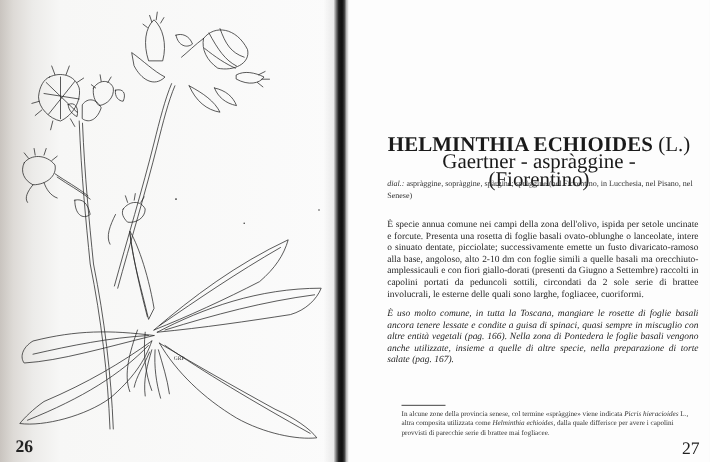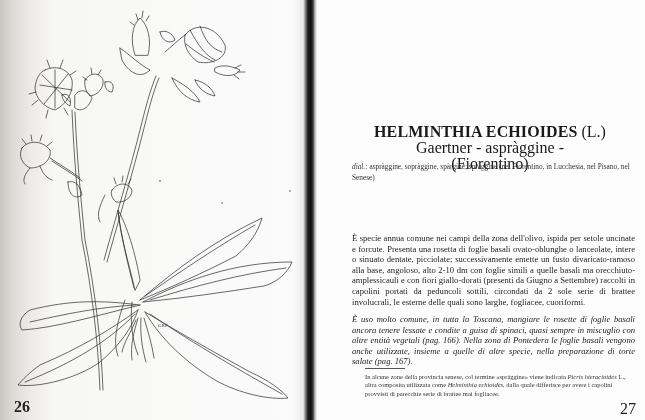--- a/index.html
+++ b/index.html
@@ -21,26 +21,26 @@
     .gutter-left-shade {
       position: absolute; left: 294px; top: 0; width: 10px; height: 420px;
       background: linear-gradient(90deg, rgba(0,0,0,0) 0%, rgba(0,0,0,0.08) 100%);
     }
 
     .illustration { position: absolute; left: 0; top: 0; width: 305px; height: 420px; }
     .page-num { position: absolute; font-family: "Liberation Serif", serif; font-weight: bold; font-size: 16px; color: #222; }
     .page-num.left { left: 14px; top: 398px; }
     .page-num.right { left: 620px; top: 400px; font-weight: normal; }
 
-    .title-block { position: absolute; left: 345px; top: 124px; width: 290px; text-align: center; font-size: 16px; line-height: 16px; }
+    .title-block { position: absolute; left: 345px; top: 124px; width: 290px; text-align: center; font-size: 19px; line-height: 16px; }
     .title-block .sci { font-weight: bold; letter-spacing: 0.1px; }
     .dial { position: absolute; left: 352px; top: 161px; width: 280px; font-size: 7.3px; line-height: 11px; color: #333; }
     .dial .dlabel { font-style: italic; }
 
-    .para { position: absolute; left: 352px; width: 283px; font-size: 8.6px; line-height: 10.6px; text-align: justify; color: #1d1d1d; margin-top: 35px; }
+    .para { position: absolute; left: 352px; width: 283px; font-size: 8.6px; line-height: 10.6px; text-align: justify; color: #1d1d1d; }
     .para.p1 { top: 198px; }
     .para.p2 { top: 279px; font-style: italic; }
     .para.p3 { top: 325px; font-size: 7.9px; line-height: 10px; width: 282px; }
 
     .fn-rule { position: absolute; left: 365px; top: 368px; width: 40px; border-top: 1px solid #555; }
     .footnote { position: absolute; left: 365px; top: 373px; width: 270px; font-size: 6.5px; line-height: 8.4px; color: #333; }
     .footnote i { font-style: italic; }
   </style>
 </head>
 <body>

